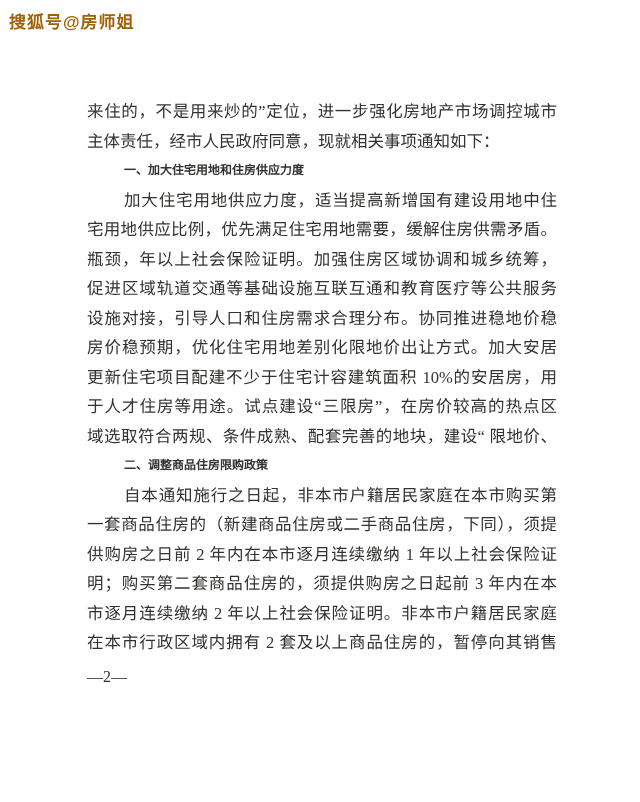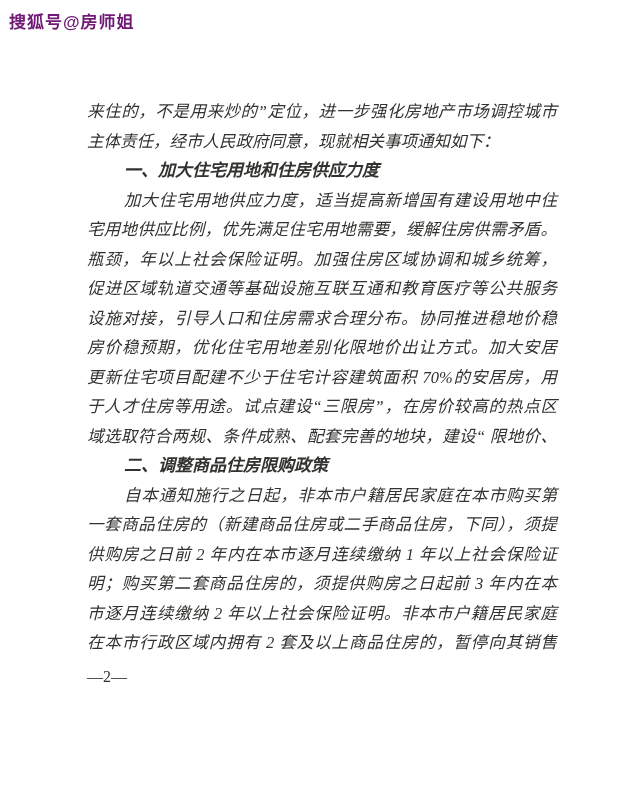--- a/index.html
+++ b/index.html
@@ -17,21 +17,21 @@
   }
   
   .watermark {
     position: absolute;
     top: 8px;
     left: 9px;
     font-family: "Liberation Sans", "DejaVu Sans", sans-serif;
     font-weight: 700;
     font-size: 17px;
     letter-spacing: 1px;
-    color: #701a75;
+    color: #a16207;
     text-shadow:
       -1px -1px 0 #ffffff,
        1px -1px 0 #ffffff,
       -1px  1px 0 #ffffff,
        1px  1px 0 #ffffff,
        2px  2px 0 rgba(255,255,255,0.9);
   }
   
   .doc {
     position: absolute;
@@ -40,32 +40,31 @@
     width: 470px;
   }
   .line {
     font-size: 16.5px;
     line-height: 29.5px;
     height: 29.5px;
     white-space: normal;
     text-align: justify;
     text-align-last: justify;
     color: #33322f;
-    font-style: italic;
   }
   
   .line.s-l {
     text-align: center;
     text-align-last: left;
   }
   
   .line.s-h {
     font-family: "Liberation Sans", "DejaVu Sans", sans-serif;
     font-weight: 700;
-    font-size: 17px;
+    font-size: 12px;
     text-align: left;
     text-align-last: left;
     padding-left: 37px;
   }
   
   .line.s-ji {
     padding-left: 37px;
   }
   .pagenum {
     margin-top: 4px;
@@ -84,21 +83,21 @@
   <div>
       <div class="line s-j">来住的，不是用来炒的”定位，进一步强化房地产市场调控城市</div>
       <div class="line s-l">主体责任，经市人民政府同意，现就相关事项通知如下：</div>
       <div class="line s-h">一、加大住宅用地和住房供应力度</div>
       <div class="line s-ji">加大住宅用地供应力度，适当提高新增国有建设用地中住</div>
       <div class="line s-j">宅用地供应比例，优先满足住宅用地需要，缓解住房供需矛盾。</div>
       <div class="line s-j">瓶颈，年以上社会保险证明。加强住房区域协调和城乡统筹，</div>
       <div class="line s-j">促进区域轨道交通等基础设施互联互通和教育医疗等公共服务</div>
       <div class="line s-j">设施对接，引导人口和住房需求合理分布。协同推进稳地价稳</div>
       <div class="line s-j">房价稳预期，优化住宅用地差别化限地价出让方式。加大安居</div>
-      <div class="line s-j">更新住宅项目配建不少于住宅计容建筑面积 70%的安居房，用</div>
+      <div class="line s-j">更新住宅项目配建不少于住宅计容建筑面积 10%的安居房，用</div>
       <div class="line s-j">于人才住房等用途。试点建设“三限房”，在房价较高的热点区</div>
       <div class="line s-j">域选取符合两规、条件成熟、配套完善的地块，建设“ 限地价、</div>
       <div class="line s-h">二、调整商品住房限购政策</div>
       <div class="line s-ji">自本通知施行之日起，非本市户籍居民家庭在本市购买第</div>
       <div class="line s-j">一套商品住房的（新建商品住房或二手商品住房，下同），须提</div>
       <div class="line s-j">供购房之日前 2 年内在本市逐月连续缴纳 1 年以上社会保险证</div>
       <div class="line s-j">明；购买第二套商品住房的，须提供购房之日起前 3 年内在本</div>
       <div class="line s-j">市逐月连续缴纳 2 年以上社会保险证明。非本市户籍居民家庭</div>
       <div class="line s-j">在本市行政区域内拥有 2 套及以上商品住房的，暂停向其销售</div>
     </div>

